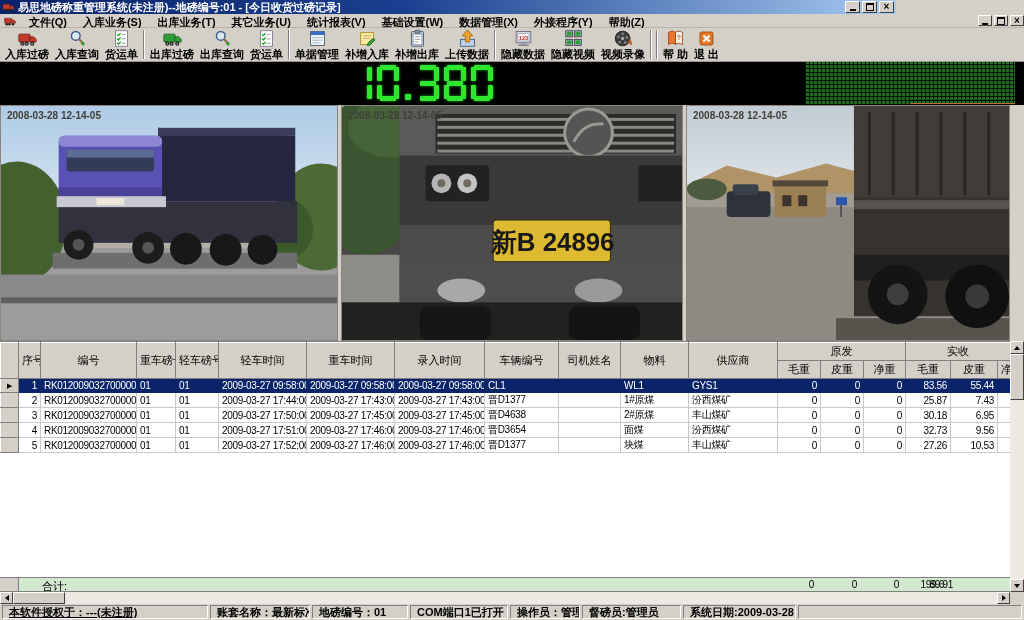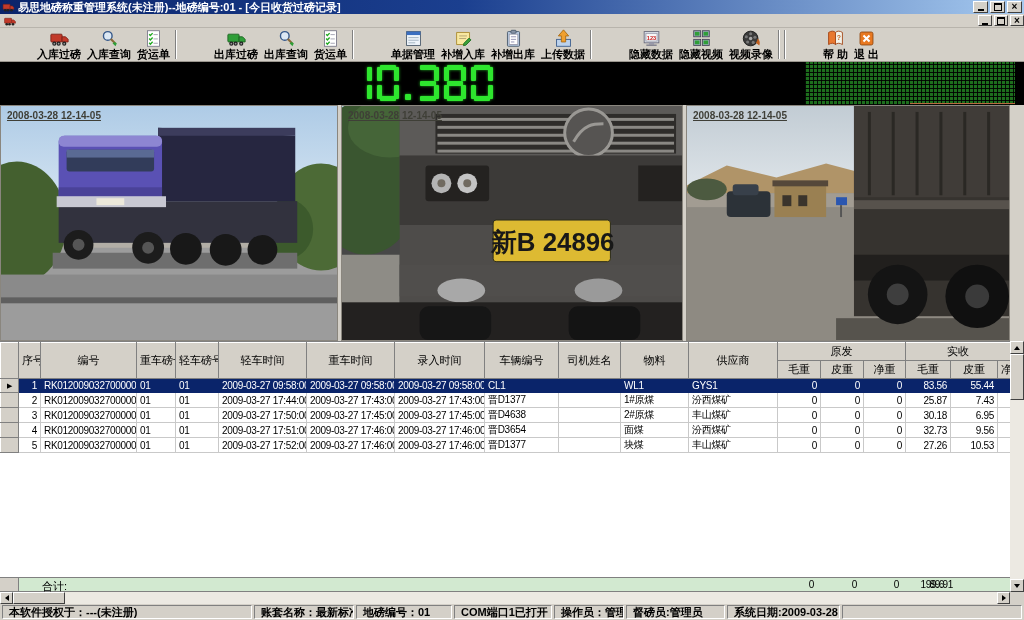--- a/index.html
+++ b/index.html
@@ -1,20 +1,20 @@
 <!DOCTYPE html>
 <html><head>
 <meta charset="utf-8">
 <style>
   html,body{margin:0;padding:0;background:#555;}
   #app{position:relative;width:1024px;height:620px;background:#d4d0c8;
        font-family:"Liberation Sans","DejaVu Sans",sans-serif;overflow:hidden;
        -webkit-font-smoothing:none;}
   
-  .titlebar{position:absolute;left:0;top:0;width:1024px;height:14px;
+  .titlebar{position:absolute;left:0;top:0;width:896px;height:14px;
     background:linear-gradient(90deg,#0a246a 0%,#1b3f8f 45%,#a6caf0 100%);
     display:flex;align-items:center;padding:0 2px;box-sizing:border-box;}
   .title-icon{width:13px;height:12px;margin-right:3px;flex:0 0 auto;}
   .title-icon svg{width:13px;height:12px;display:block;}
   .title-text{color:#fff;font-size:11px;font-weight:bold;white-space:nowrap;
     line-height:14px;letter-spacing:0;}
   .winbtns{margin-left:auto;display:flex;gap:2px;align-items:center;}
   .wbtn{width:15px;height:12px;background:#d4d0c8;border:1px solid;
     border-color:#fff #404040 #404040 #fff;display:flex;align-items:center;
     justify-content:center;box-sizing:border-box;cursor:default;}
@@ -24,21 +24,21 @@
   .g-x{font-size:10px;font-weight:bold;line-height:8px;color:#000;}
   
   .menubar{position:absolute;left:0;top:14px;width:1024px;height:14px;background:#d4d0c8;
     display:flex;align-items:center;border-bottom:1px solid #b8b4ac;box-sizing:border-box;}
   .menu-appicon{width:14px;height:12px;margin:0 4px 0 3px;}
   .menu-appicon svg{width:14px;height:12px;display:block;}
   .menu-item{font-size:11px;font-weight:bold;color:#000;padding:0 8px;white-space:nowrap;line-height:13px;}
   
   .toolbar{position:absolute;left:0;top:28px;width:1024px;height:34px;background:#d4d0c8;
     display:flex;align-items:stretch;border-bottom:1px solid #9a968e;box-sizing:border-box;padding-left:2px;}
-  .tgroup{display:flex;align-items:stretch;margin-left:32px;}
+  .tgroup{display:flex;align-items:stretch;}
   .tdivider{width:0;border-left:1px solid #808080;border-right:1px solid #fff;margin:2px 2px;}
   .tbtn{display:flex;flex-direction:column;align-items:center;justify-content:flex-start;
     padding:1px 3px 0;cursor:default;}
   .ticon{width:21px;height:19px;}
   .ticon svg{width:21px;height:19px;display:block;}
   .tlabel{font-size:11px;font-weight:bold;color:#000;white-space:nowrap;line-height:12px;}
   
   .ledstrip{position:absolute;left:0;top:62px;width:1024px;height:43px;background:#000;}
   .sevenseg{position:absolute;left:350px;top:3px;display:flex;gap:5px;align-items:flex-start;height:36px;}
   .sdigit{position:relative;width:22px;height:36px;}
@@ -57,21 +57,21 @@
       repeating-linear-gradient(90deg,rgba(0,0,0,.88) 0 1px,transparent 1px 4px);}
   .ledline{position:absolute;left:910px;bottom:1px;width:105px;height:1px;background:#b86a40;}
   
   .cameras{position:absolute;left:0;top:105px;width:1024px;height:236px;background:#d4d0c8;}
   .cam{position:absolute;top:0;height:236px;border:1px solid #8a867e;box-sizing:border-box;overflow:hidden;}
   .cam svg{display:block;width:100%;height:100%;}
   #cam1{left:0;width:338px;}
   #cam2{left:341px;width:342px;}
   #cam3{left:686px;width:324px;}
   .ts{position:absolute;left:6px;top:4px;font-size:10px;font-weight:bold;color:#3f3f37;
-    letter-spacing:0;white-space:nowrap;text-decoration:underline;}
+    letter-spacing:0;white-space:nowrap;}
   
   .gridarea{position:absolute;left:0;top:341px;width:1010px;height:236px;background:#fff;
     border-top:1px solid #808080;box-sizing:border-box;overflow:hidden;}
   table{border-collapse:collapse;table-layout:fixed;width:1010px;}
   th,td{box-sizing:border-box;overflow:hidden;white-space:nowrap;padding:0 3px;}
   thead th{background:#d4d0c8;font-size:11px;font-weight:normal;color:#000;height:18px;
     border:1px solid;border-color:#fff #808080 #808080 #fff;text-align:center;}
   thead th.ind{border-color:#fff #808080 #808080 #fff;}
   tbody td{font-size:10px;letter-spacing:-0.3px;color:#000;height:14px;
     border:1px solid #c9c9c9;background:#fff;}
@@ -144,20 +144,21 @@
   <div class="menubar">
     <span class="menu-appicon">
       <svg viewBox="0 0 22 22">
           <rect x="1" y="6" width="13" height="9" rx="1" fill="#c23a2a" stroke="#7a1f16"></rect>
           <path d="M14 9h4l3 3v3h-7z" fill="#c23a2a" stroke="#7a1f16"></path>
           <circle cx="5" cy="17" r="2.4" fill="#222"></circle>
           <circle cx="10" cy="17" r="2.4" fill="#222"></circle>
           <circle cx="16.5" cy="17" r="2.4" fill="#222"></circle>
         </svg>
     </span>
+    <span id="menu-items"><span class="menu-item">文件(Q)</span><span class="menu-item">入库业务(S)</span><span class="menu-item">出库业务(T)</span><span class="menu-item">其它业务(U)</span><span class="menu-item">统计报表(V)</span><span class="menu-item">基础设置(W)</span><span class="menu-item">数据管理(X)</span><span class="menu-item">外接程序(Y)</span><span class="menu-item">帮助(Z)</span></span>
     <span class="winbtns">
       <span class="wbtn small">
           <span class="g-min"></span>
         </span>
       <span class="wbtn small">
           <span class="g-res"></span>
         </span>
       <span class="wbtn small">
           <span class="g-x">×</span>
         </span>
@@ -705,21 +706,21 @@
         <span class="tri left"></span>
       </span>
     <span class="thumb" style="left:13px;top:0;width:52px;height:12px;"></span>
     <span class="sbtn" style="left:997px;top:0;width:13px;height:12px;">
         <span class="tri right"></span>
       </span>
   </div>
   <div class="corner"></div>
 
   <div class="statusbar" id="statusbar">
-      <span class="spanel" style="width: 250px;">本软件授权于：---(未注册)</span>
+      <span class="spanel" style="width: 206px; text-decoration: underline;">本软件授权于：---(未注册)</span>
       <span class="spanel" style="width: 100px;">账套名称：最新标准版</span>
       <span class="spanel" style="width: 96px;">地磅编号：01</span>
       <span class="spanel" style="width: 98px;">COM端口1已打开</span>
       <span class="spanel" style="width: 70px;">操作员：管理员</span>
       <span class="spanel" style="width: 99px;">督磅员:管理员</span>
       <span class="spanel" style="width: 113px;">系统日期:2009-03-28</span>
       <span class="spanel fill"></span>
     </div>
 
 </div>

